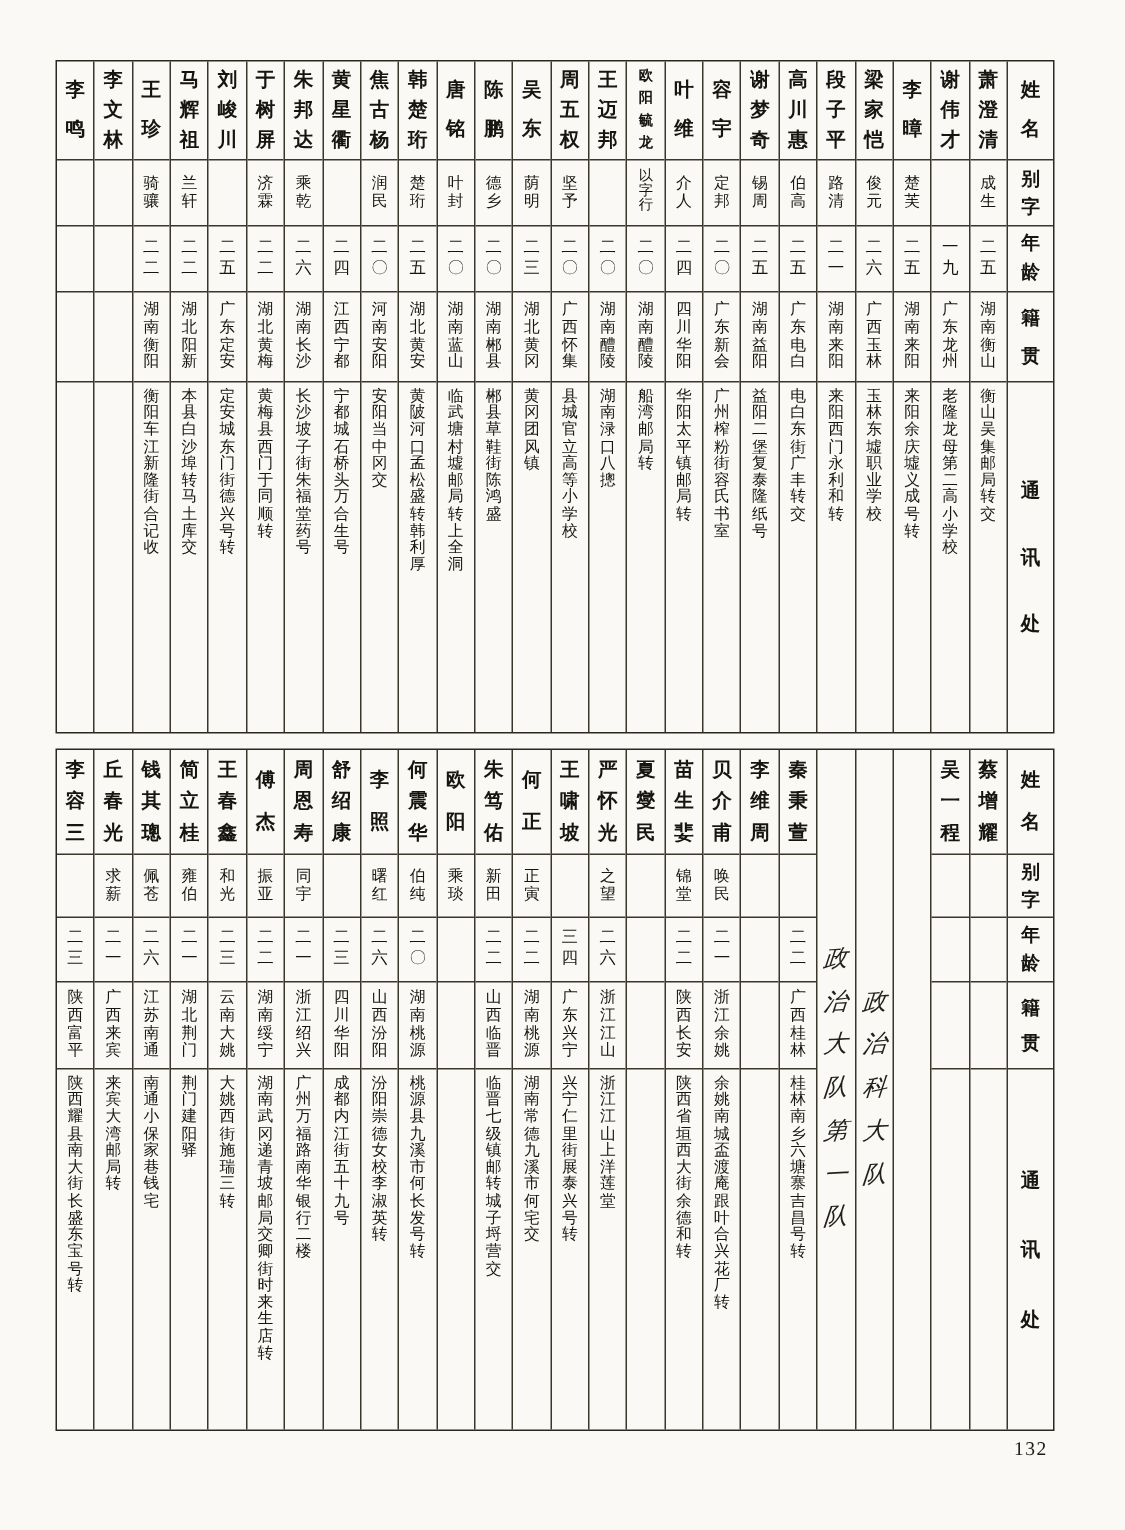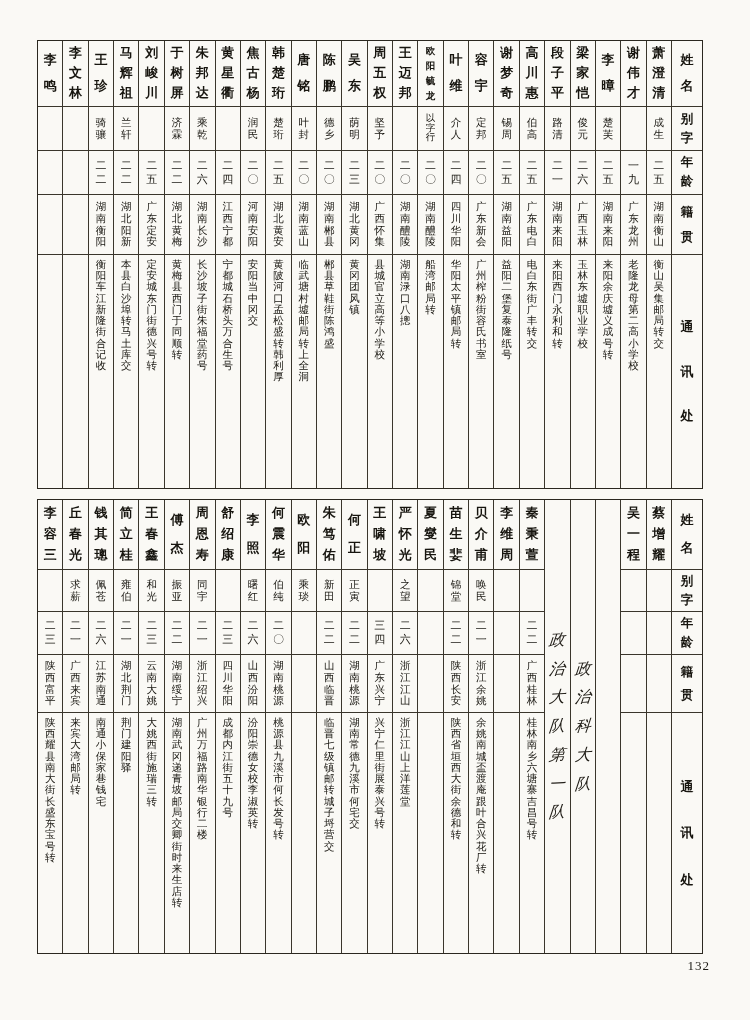--- a/index.html
+++ b/index.html
@@ -43,21 +43,21 @@
   .header .r-native{justify-content:space-evenly;font-size:12.5px;}
   .header .r-addr{justify-content:space-evenly;padding:34px 0;font-size:13px;font-weight:bold;}
   .full{flex:1 1 auto;border-bottom:none;display:flex;flex-direction:column;
         align-items:center;justify-content:center;}
   .hand span{
     font-size:16px;line-height:1.8;font-style:italic;font-weight:500;
     transform:skew(-5deg,-3deg);color:#23201a;
   }
   .page-number{
     position:absolute;top:958px;left:676px;width:34px;
-    font-size:13px;letter-spacing:1px;text-align:right;color:#1c1a14;
+    font-size:13px;letter-spacing:1px;text-align:left;color:#1c1a14;
   }
 </style>
 </head>
 <body>
 
 <div class="page">
   <div class="roster-table table-top">
       <div class="col header">
         <div class="cell r-name">
           <span>姓</span>

